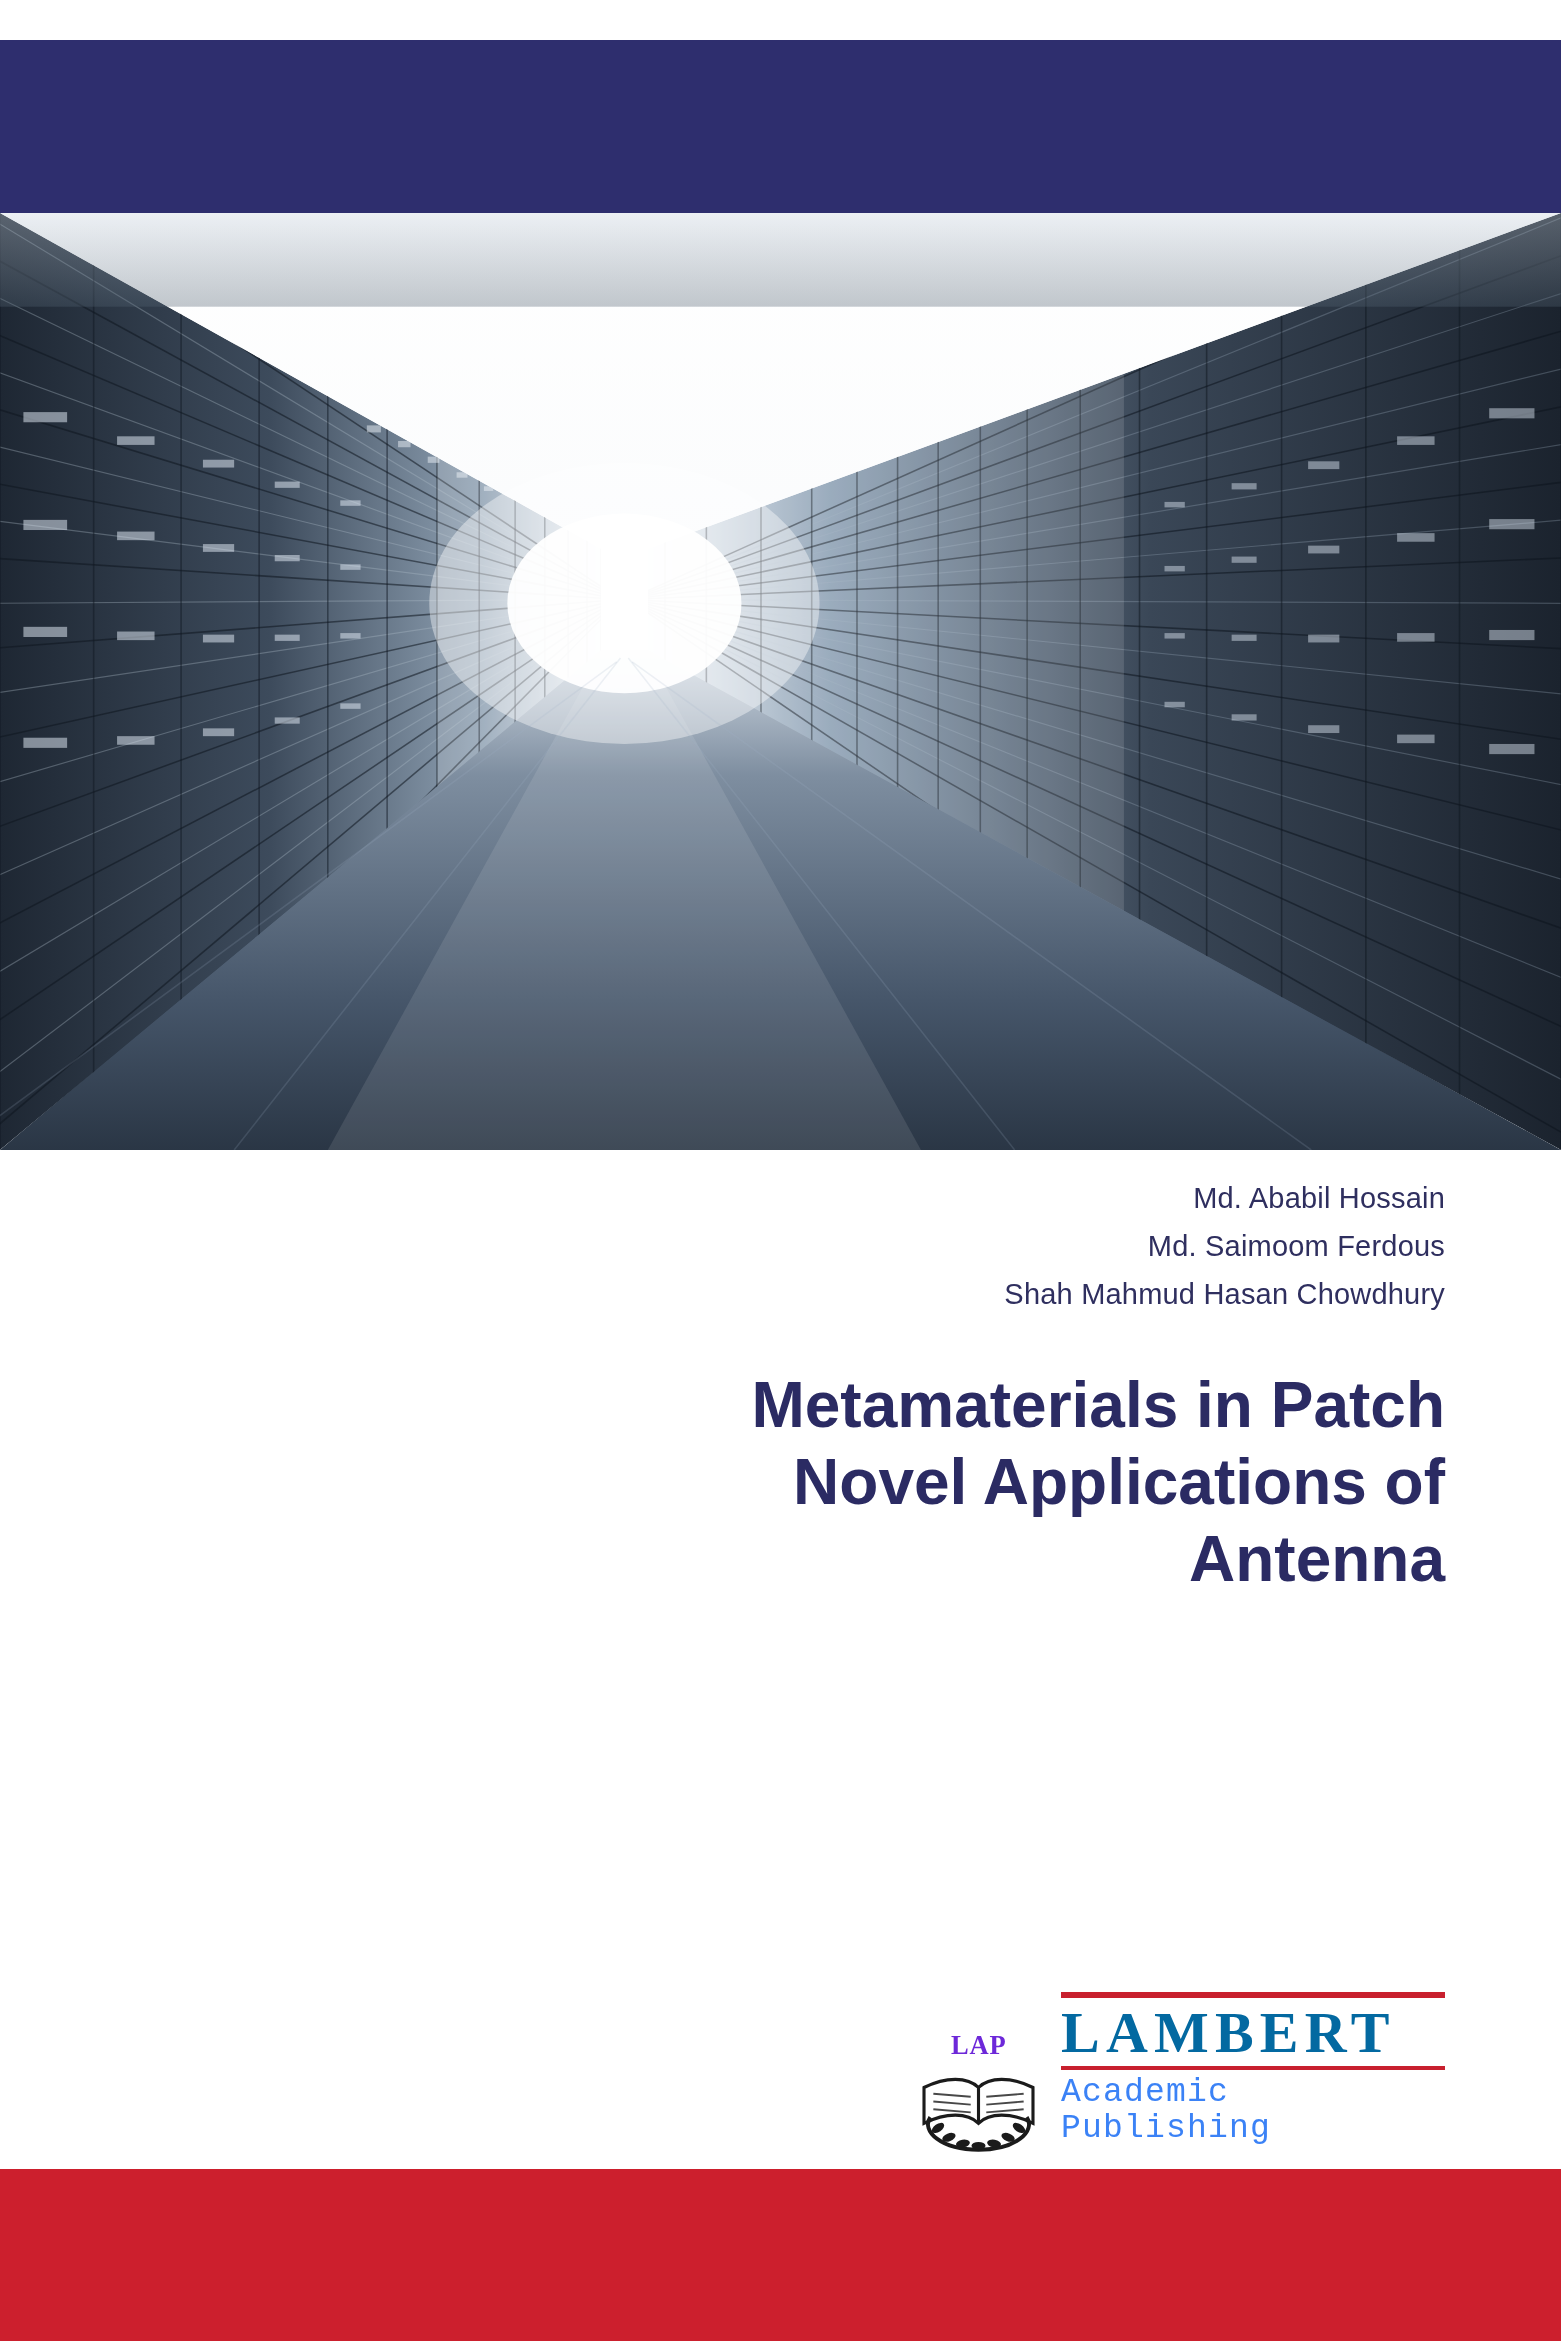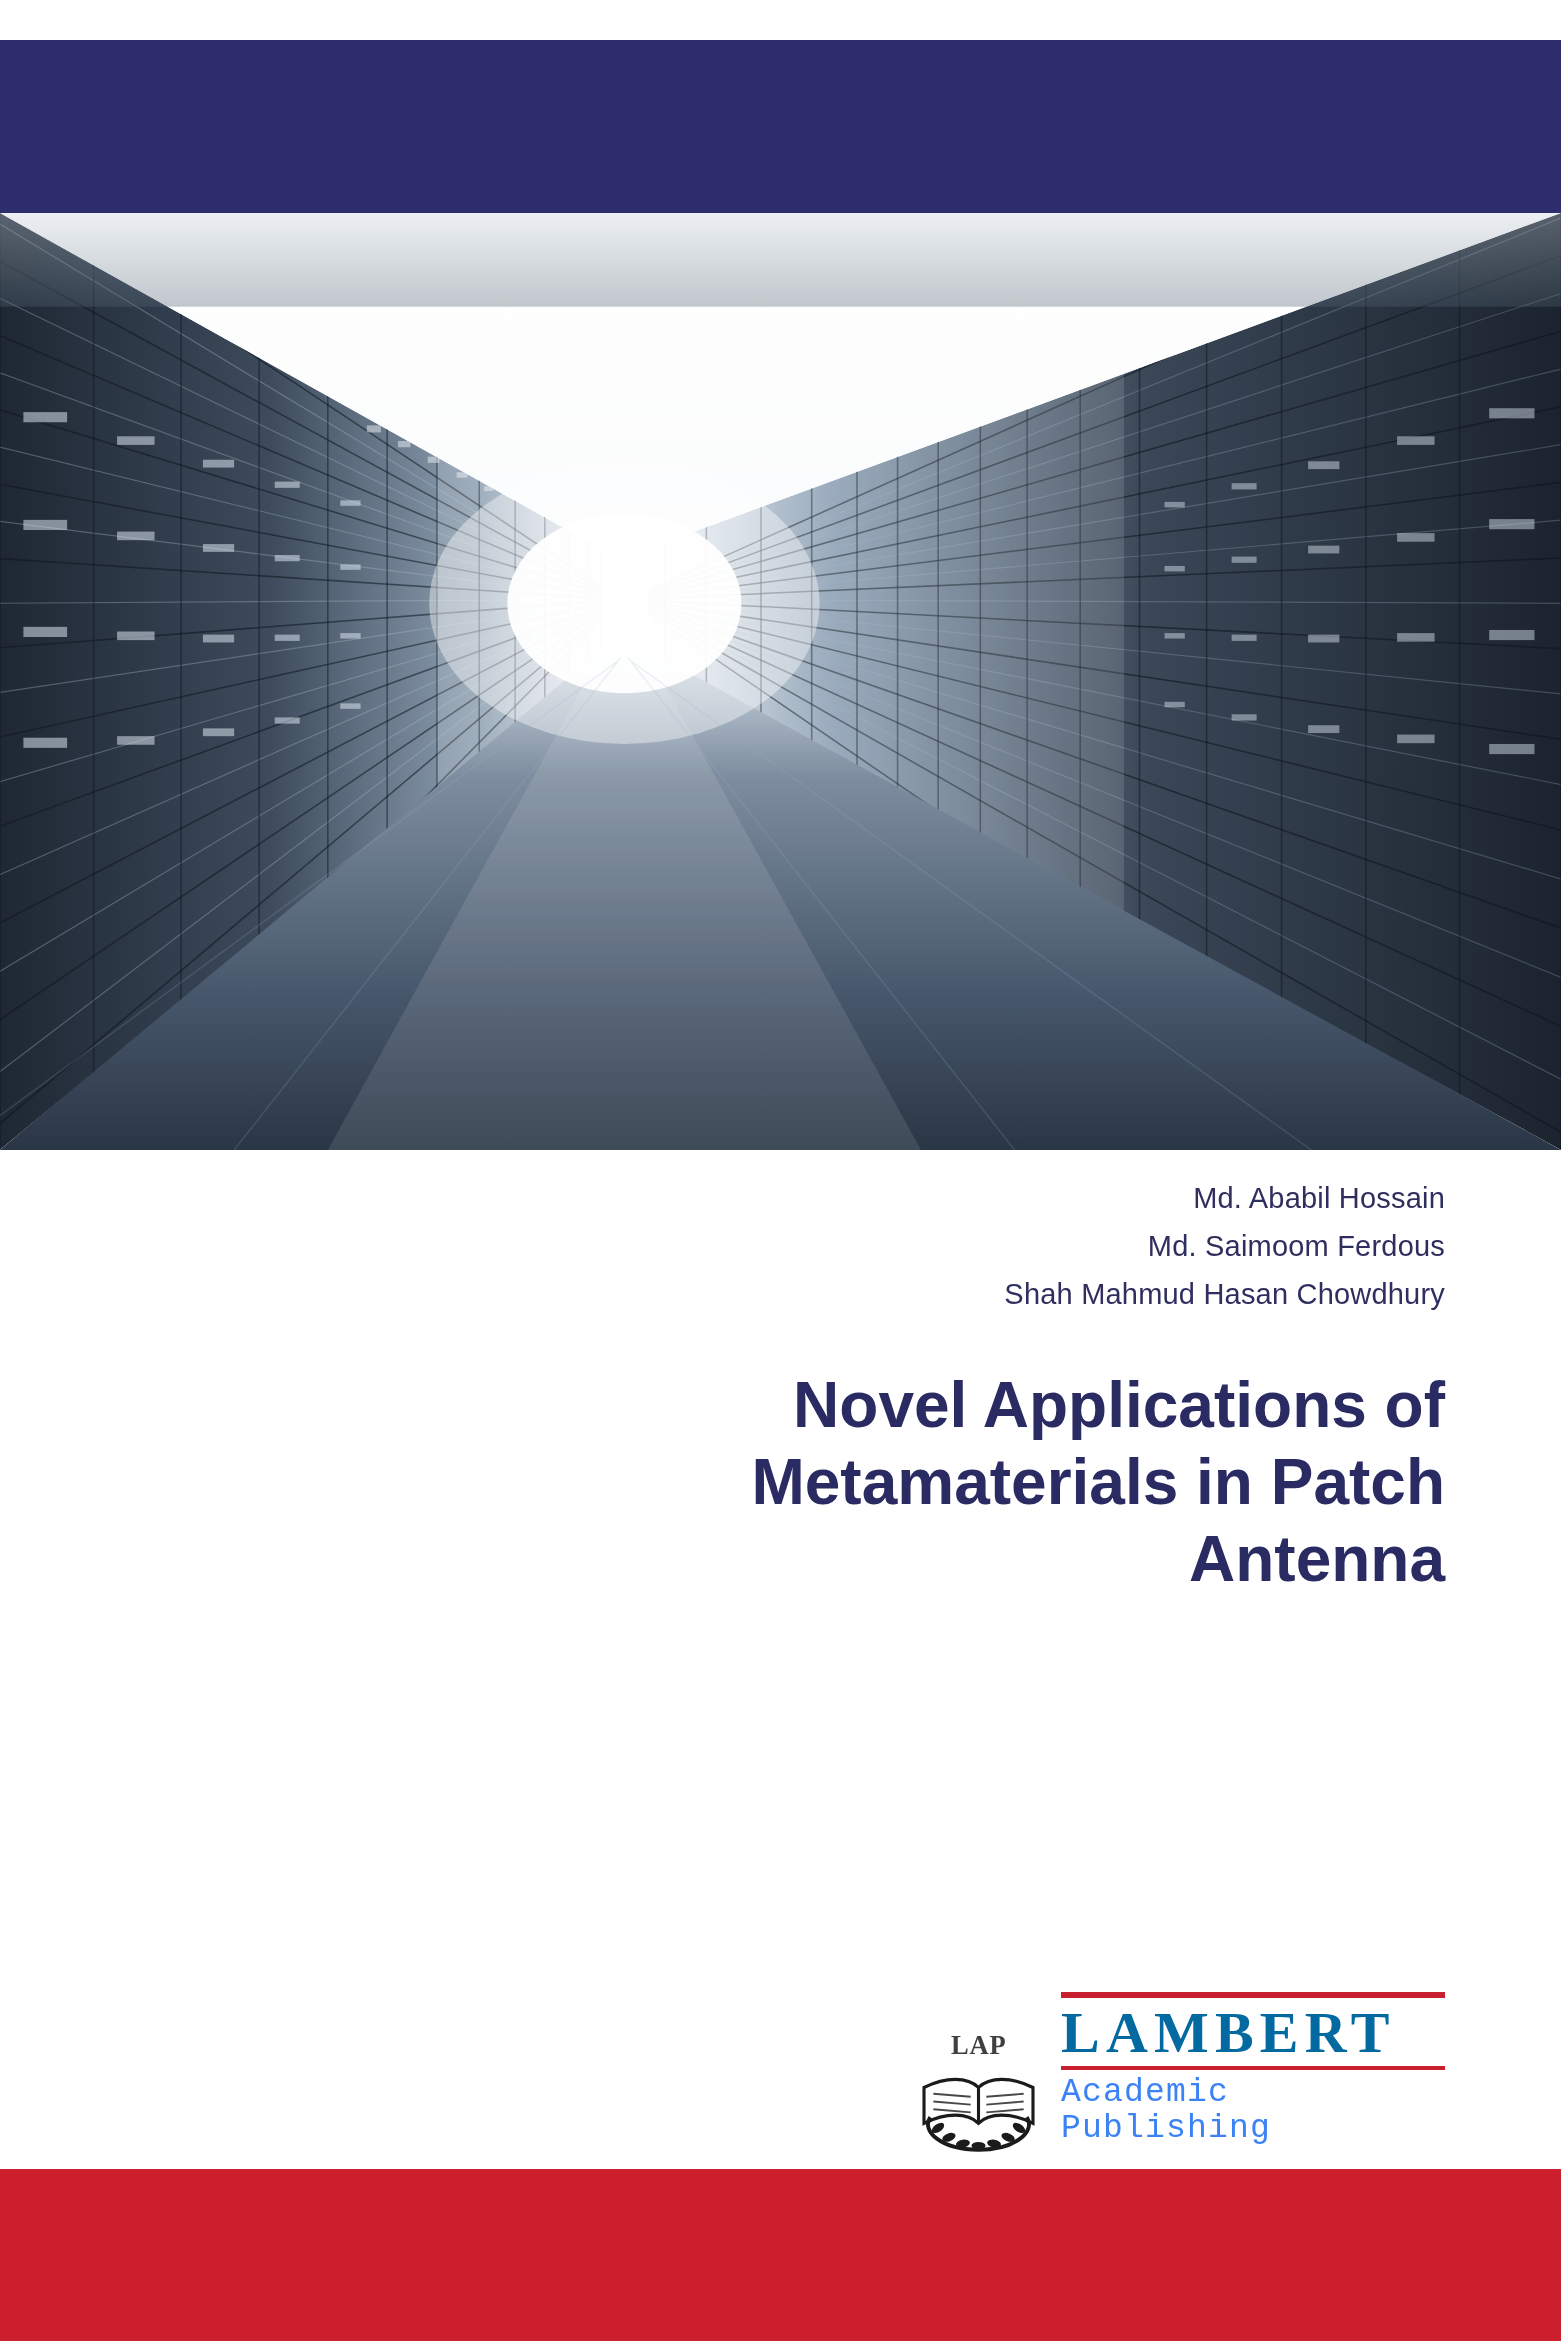--- a/index.html
+++ b/index.html
@@ -139,21 +139,21 @@
     letter-spacing: 1.2px;
     line-height: 36px;
   }
   .lap-tag {
     position: absolute;
     top: -6.2px;
     left: 41px;
     font-family: "Liberation Serif", serif;
     font-size: 26.5px;
     font-weight: bold;
-    color: #404040;
+    color: #6d28d9;
     letter-spacing: 0.8px;
   }
 
   
   .bottom-band {
     position: absolute;
     bottom: 0;
     left: 0;
     width: 1561px;
     height: 173px;
@@ -390,22 +390,22 @@
     </svg>
   </div>
 
   <div class="authors">
     <div class="author-line">Md. Ababil Hossain</div>
     <div class="author-line">Md. Saimoom Ferdous</div>
     <div class="author-line">Shah Mahmud Hasan Chowdhury</div>
   </div>
 
   <div class="title-block">
+    <div class="title-text">Metamaterials in Patch</div>
     <div class="title-text">Novel Applications of</div>
-    <div class="title-text">Metamaterials in Patch</div>
     <div class="title-text">Antenna</div>
   </div>
 
   <div class="publisher">
     <div class="logo-row">
       <div class="logo-mark">
         <div class="lap-tag">LAP</div>
         <svg viewBox="0 0 176 150" width="137" height="117">
 
           <path d="M18 66 C46 52, 74 52, 88 66 C102 52, 130 52, 158 66 L158 112 C130 98, 102 98, 88 112 C74 98, 46 98, 18 112 Z" fill="#ffffff" stroke="#1b1b1b" stroke-width="4"></path>

